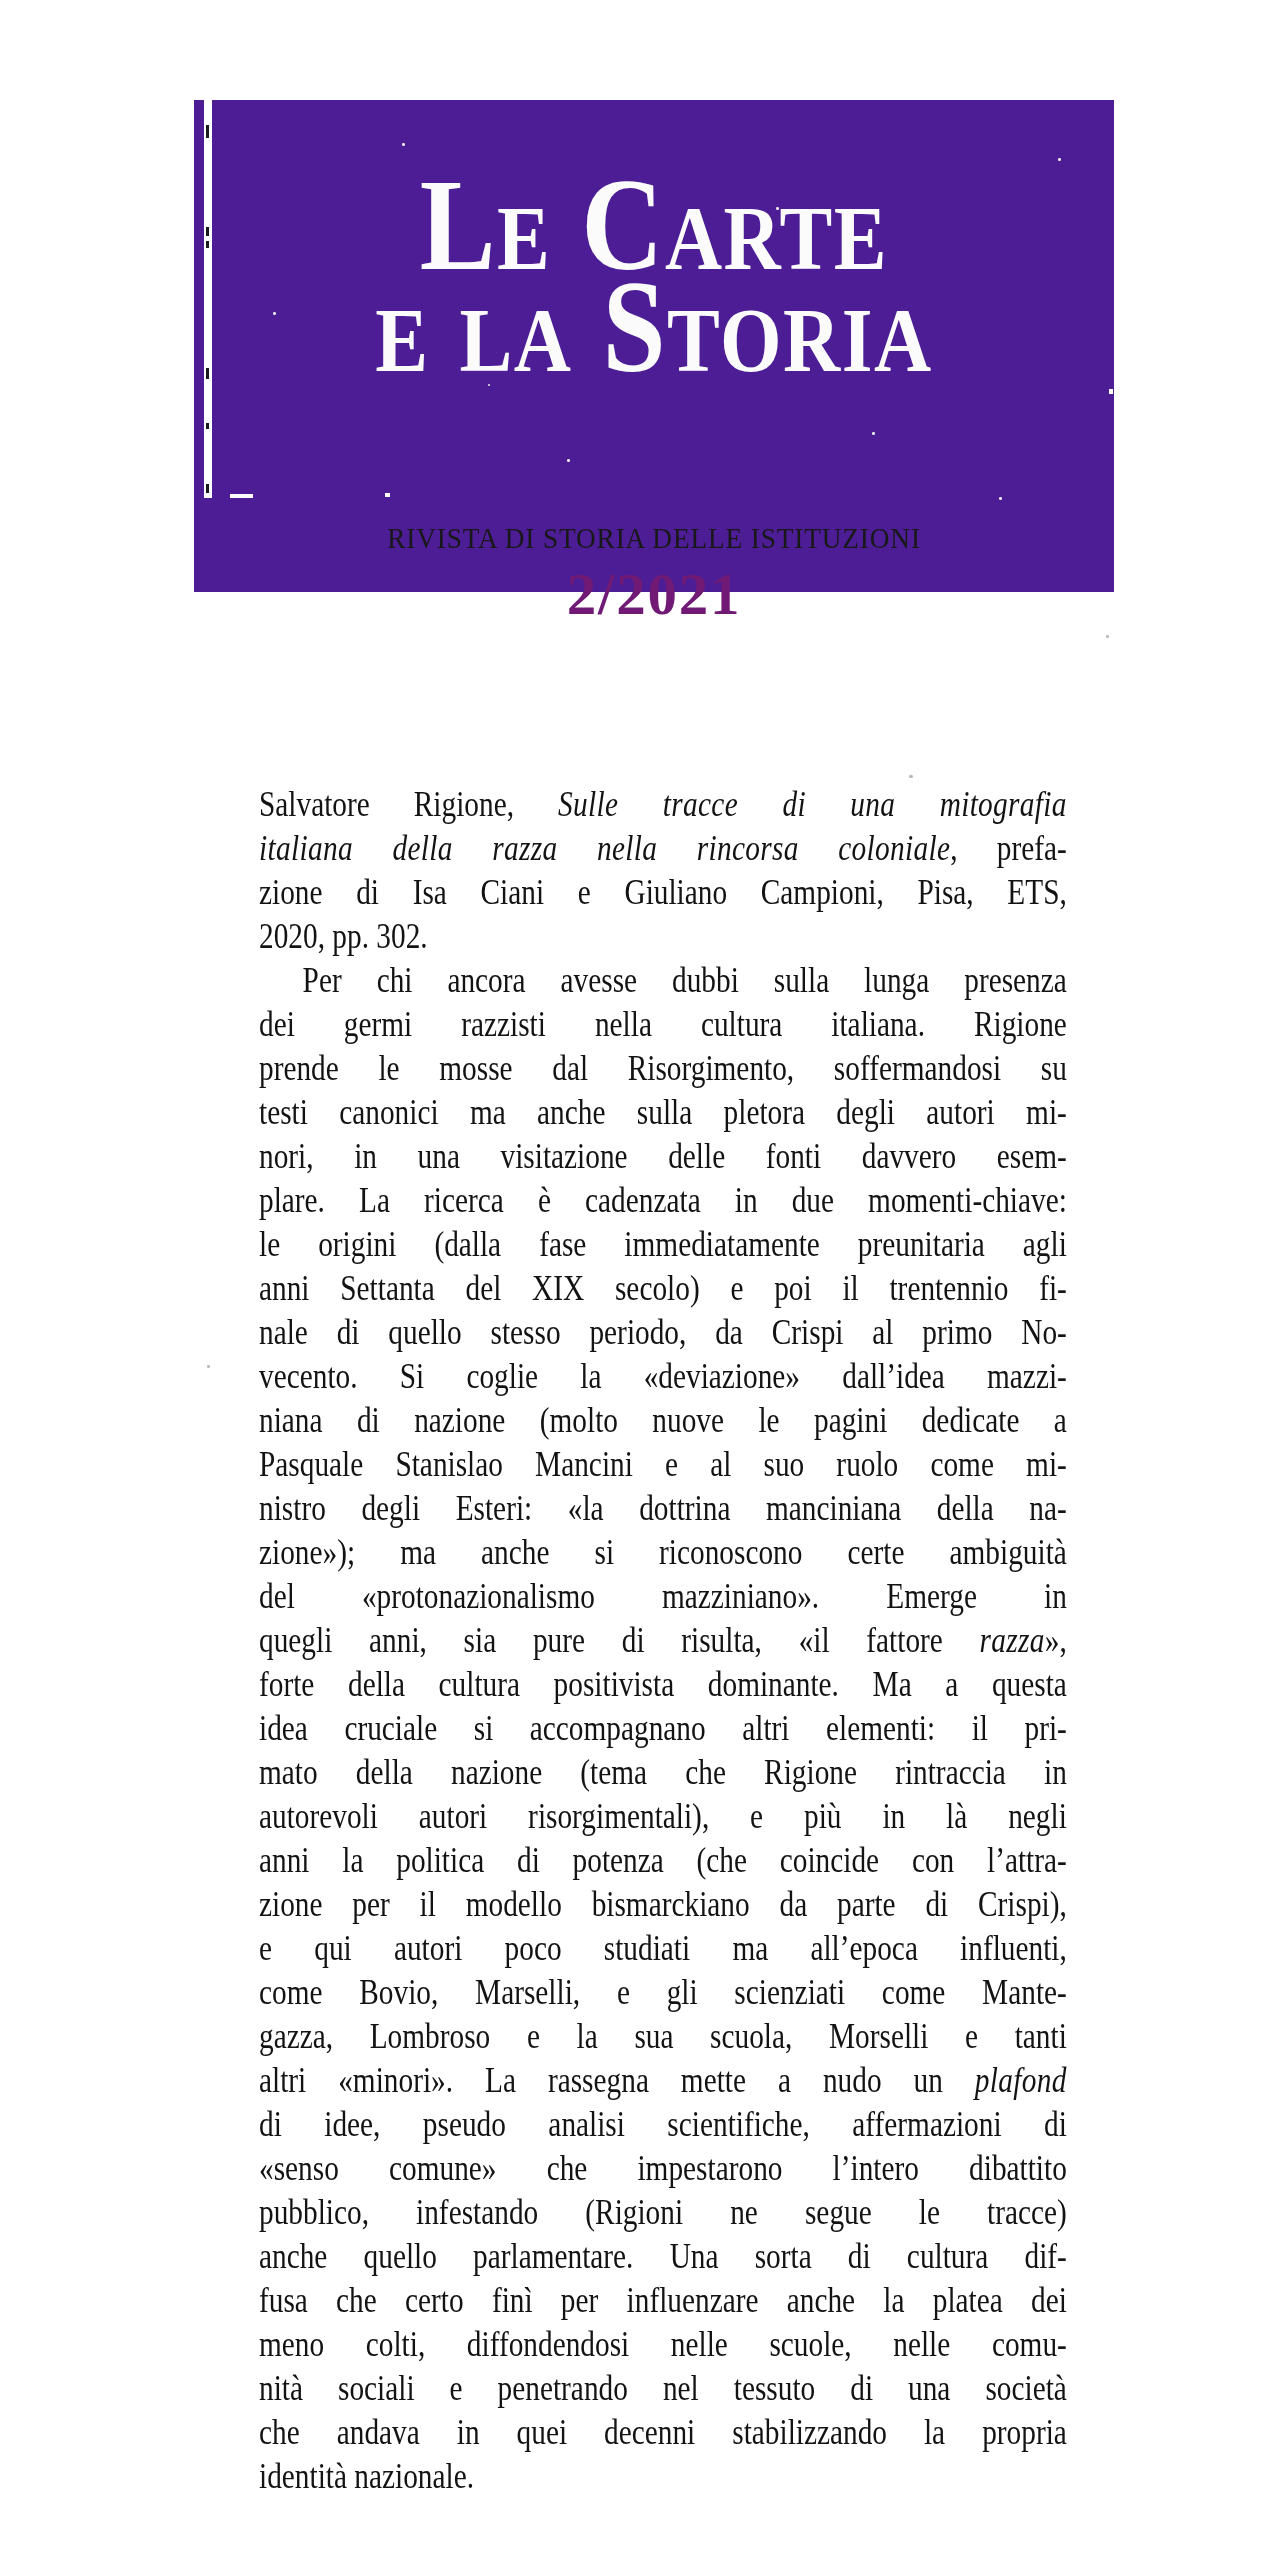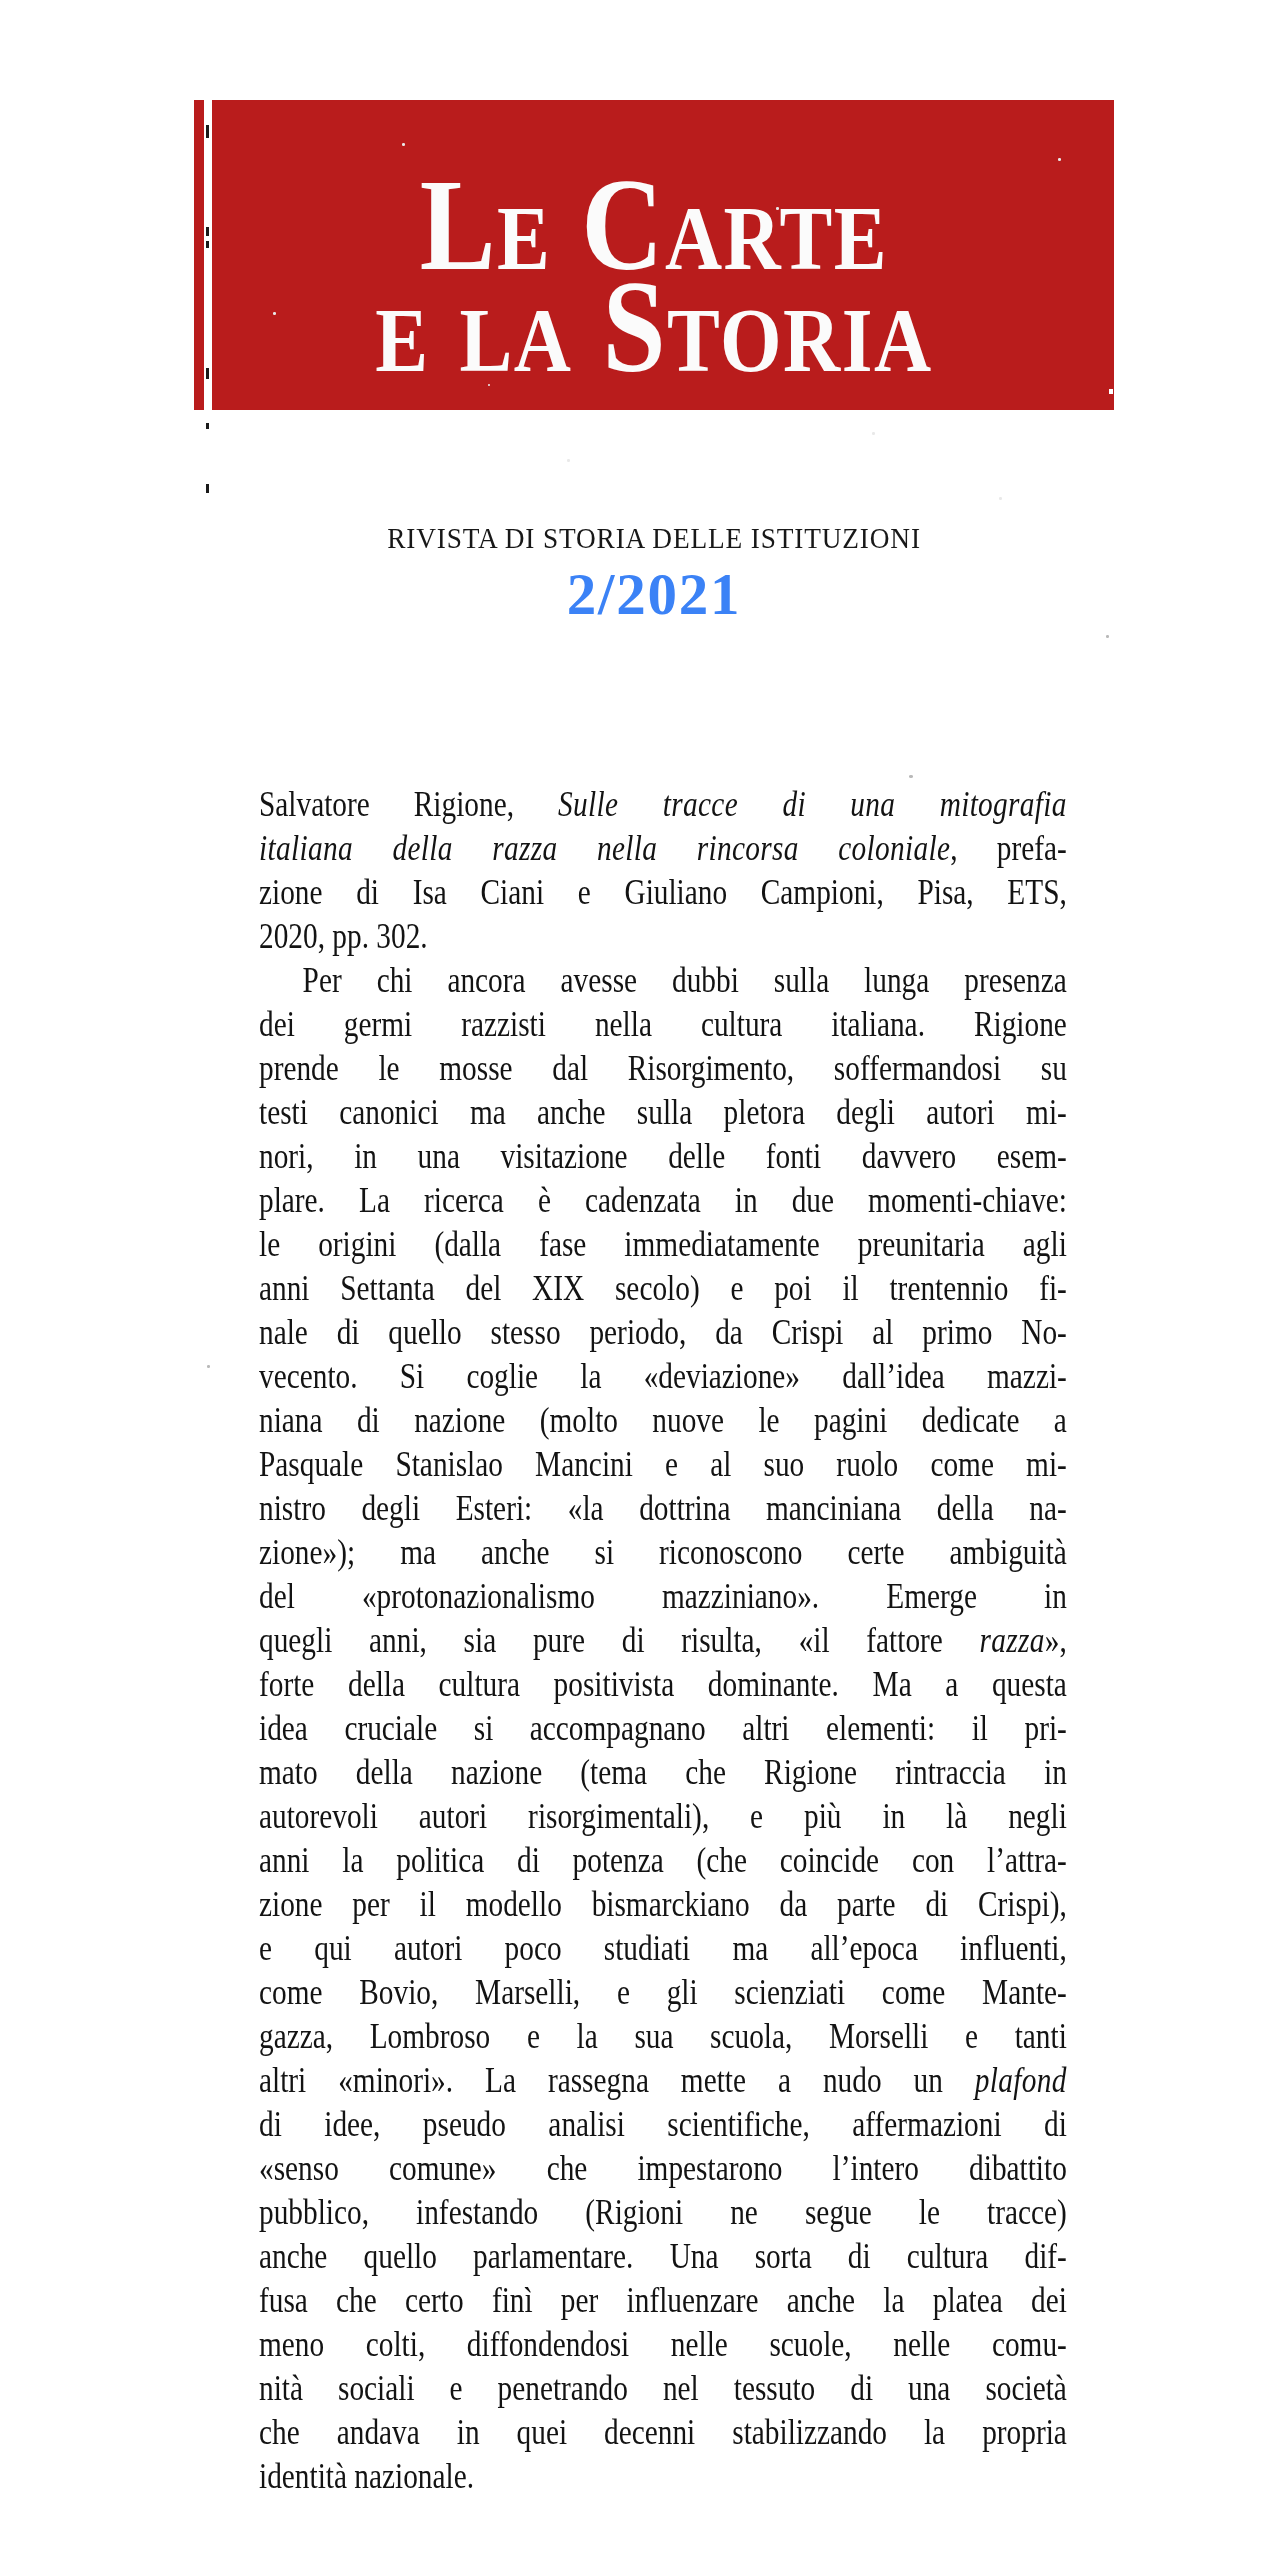--- a/index.html
+++ b/index.html
@@ -6,22 +6,22 @@
   body{
     width:1277px;height:2576px;position:relative;
     background:#ffffff;
     font-family:"Liberation Serif","DejaVu Serif",serif;
     color:#111111;overflow:hidden;
   }
   .page{position:absolute;inset:0;}
 
   
   .masthead-box{
-    position:absolute;left:194px;top:100px;width:920px;height:310px;
-    background:#b91c1c;
+    position:absolute;left:194px;top:100px;width:920px;height:492px;
+    background:#4c1d95;
   }
   .spine-strip{
     position:absolute;left:9.8px;top:0;width:8px;height:398px;
     background:#ffffff;
   }
   .spine-dash{position:absolute;left:1.8px;width:3.6px;background:#1a1a1a;}
   .mast-title{
     position:absolute;left:0;top:74px;width:100%;
     text-align:center;color:#fbfbfb;
     font-size:132px;line-height:102px;font-weight:700;
@@ -35,21 +35,21 @@
   
   .subtitle{
     position:absolute;left:194px;top:522px;width:920px;
     text-align:center;font-size:29.4px;letter-spacing:0.9px;
     color:#181818;font-weight:400;
     transform:scaleX(0.93);transform-origin:50% 0;
     white-space:nowrap;
   }
   .issue{
     position:absolute;left:194px;top:560px;width:920px;
-    text-align:center;font-size:59px;font-weight:700;color:#3b82f6;
+    text-align:center;font-size:59px;font-weight:700;color:#701a75;
     letter-spacing:1.8px;
   }
 
   
   .bodytext{
     position:absolute;left:259px;top:783px;width:964px;
     font-size:35px;line-height:44px;color:#131313;
     transform:scaleX(0.838);transform-origin:0 0;
   }
   .bl{

